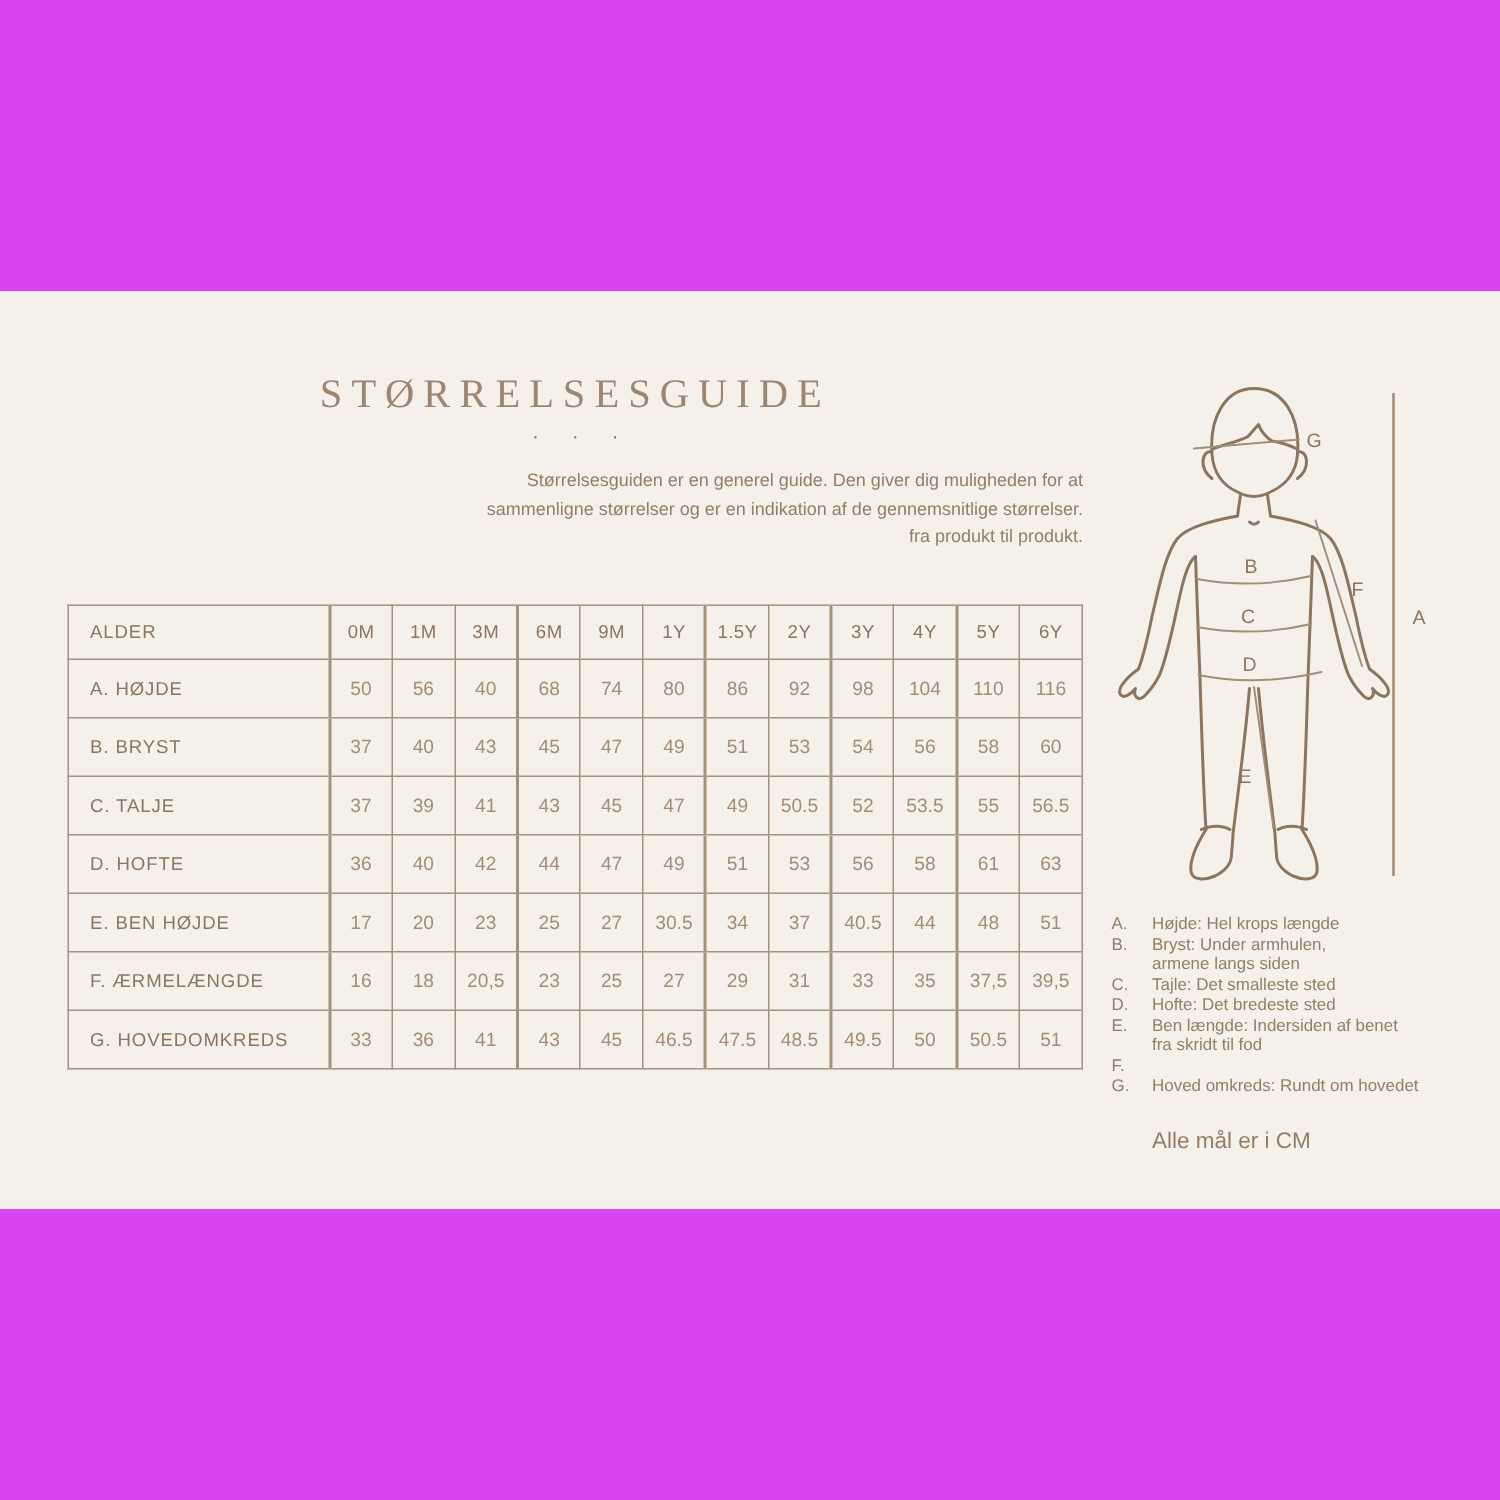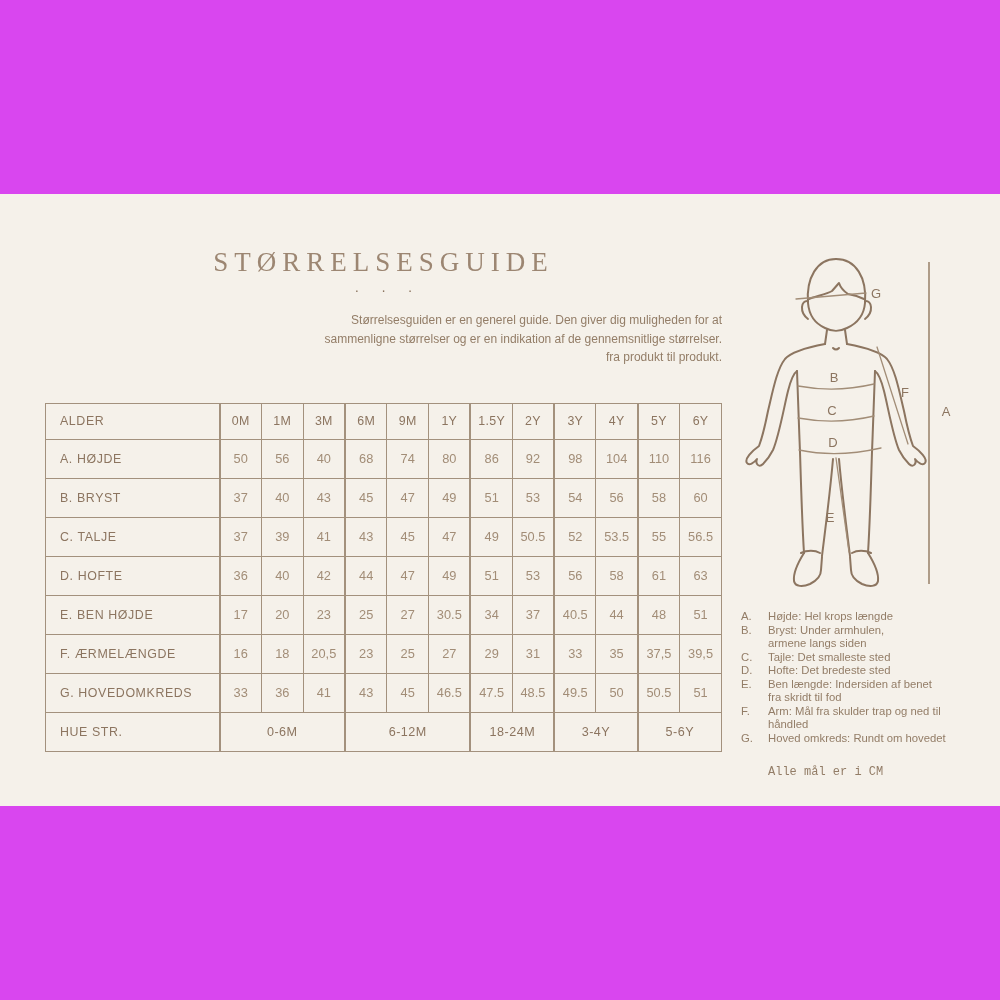--- a/index.html
+++ b/index.html
@@ -54,21 +54,21 @@
   .figure-wrap{position:absolute;left:735px;top:46px;width:240px;height:360px;}
   .figure-wrap svg{display:block;width:240px;height:360px;}
   .fig-stroke{fill:none;stroke:var(--ink);stroke-width:2;stroke-linecap:round;stroke-linejoin:round;}
   .fig-thin{fill:none;stroke:var(--num);stroke-width:1.3;stroke-linecap:round;}
   .fig-a{fill:none;stroke:var(--num);stroke-width:1.7;}
   .fig-label{fill:var(--ink);font-family:"Liberation Sans",sans-serif;font-size:13px;}
 
   .legend{position:absolute;left:741px;top:416px;width:250px;color:var(--ink-soft);}
   .legend-item{display:grid;grid-template-columns:27px 1fr;font-size:11.3px;line-height:13.5px;}
   .legend-item .txt{white-space:pre-line;}
-  .note{margin-top:20px;margin-left:27px;font-size:12px;color:var(--ink-soft);font-family:Liberation Mono, monospace;}
+  .note{margin-top:20px;margin-left:27px;font-size:15px;color:var(--ink-soft);}
 </style>
 </head>
 <body>
 
 <div class="page">
   <section class="panel">
 
     <div class="left">
       <h1 class="title">STØRRELSESGUIDE</h1>
       <div class="dots">· · ·</div>
@@ -210,28 +210,20 @@
               <td class="num-cell">43</td>
               <td class="num-cell">45</td>
               <td class="num-cell group-end">46.5</td>
               <td class="num-cell">47.5</td>
               <td class="num-cell group-end">48.5</td>
               <td class="num-cell">49.5</td>
               <td class="num-cell group-end">50</td>
               <td class="num-cell">50.5</td>
               <td class="num-cell">51</td>
             </tr>
-            <tr>
-              <td class="label-cell">HUE STR.</td>
-              <td class="group-cell group-end" colspan="3">0-6M</td>
-              <td class="group-cell group-end" colspan="3">6-12M</td>
-              <td class="group-cell group-end" colspan="2">18-24M</td>
-              <td class="group-cell group-end" colspan="2">3-4Y</td>
-              <td class="group-cell" colspan="2">5-6Y</td>
-            </tr>
           </tbody>
       </table>
     </div>
 
     <div class="figure-wrap">
       <svg viewBox="0 0 240 360" xmlns="http://www.w3.org/2000/svg">
 
         <path class="fig-stroke" d="M 73,63 C 71,38 82,19 101,19 C 121,19 132,38 130,63 C 129,75 123,83 112,88 C 104,92 98,92 90,88 C 79,83 74,75 73,63"></path>
         <path class="fig-stroke" d="M 74,59 C 82,56 92,54 97,51 L 104,43 C 106,49 110,52 113,54 C 119,55 125,57 129,59"></path>
         <path class="fig-stroke" d="M 73,61 C 66,60 64,72 73,79"></path>
@@ -289,22 +281,20 @@
             <span class="ltr">D.</span>
             <span class="txt">Hofte: Det bredeste sted</span>
           </div>
           <div class="legend-item">
             <span class="ltr">E.</span>
             <span class="txt">Ben længde: Indersiden af benet
 fra skridt til fod</span>
           </div>
           <div class="legend-item">
             <span class="ltr">F.</span>
-            <span class="txt">Arm: Mål fra skulder trap og ned til
-håndled</span>
           </div>
           <div class="legend-item">
             <span class="ltr">G.</span>
             <span class="txt">Hoved omkreds: Rundt om hovedet</span>
           </div>
         </div>
       <div class="note">Alle mål er i CM</div>
     </div>
 
   </section>

